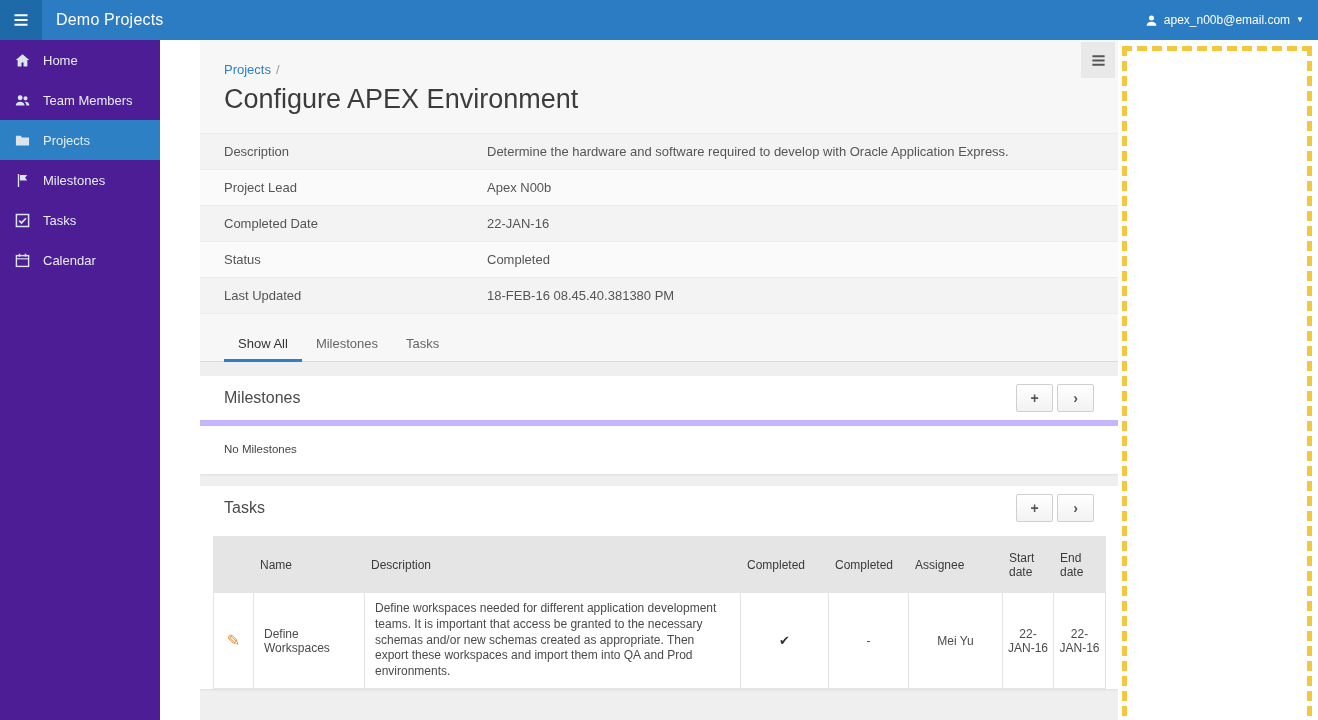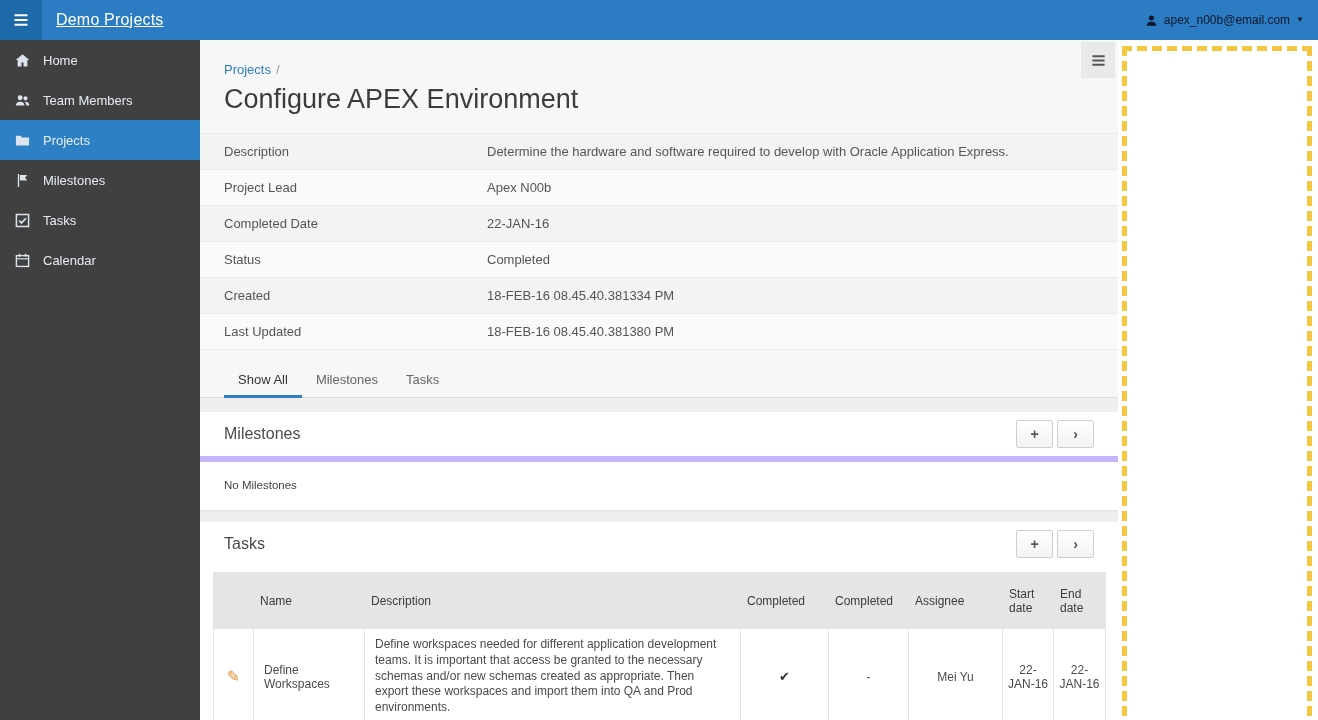--- a/index.html
+++ b/index.html
@@ -11,30 +11,30 @@
 
   
   .topbar {
     position:absolute; top:0; left:0; width:1318px; height:40px;
     background:#2b7cc2; color:#fff; display:flex; align-items:center; z-index:10;
   }
   .topbar-burger {
     width:42px; height:40px; background:#1e6aa8; border:none; color:#fff;
     display:flex; align-items:center; justify-content:center; cursor:pointer; padding:0;
   }
-  .topbar-title { font-size:16px; font-weight:500; margin-left:14px; letter-spacing:.2px;text-decoration:underline; }
+  .topbar-title { font-size:16px; font-weight:500; margin-left:14px; letter-spacing:.2px; }
   .topbar-user {
     margin-left:auto; margin-right:14px; display:flex; align-items:center; gap:6px;
-    font-size:12px; cursor:pointer; color:#0f172a;
+    font-size:12px; cursor:pointer; color:#ffffff;
   }
   .topbar-user svg { width:13px; height:13px; }
   .caret { font-size:8px; line-height:1; }
 
   
-  .sidebar { position:absolute; top:40px; left:0; width:200px; height:680px; background:#404040; }
+  .sidebar { position:absolute; top:40px; left:0; width:160px; height:680px; background:#4c1d95; }
   .side-item {
     height:40px; display:flex; align-items:center; gap:13px; padding:0 15px;
     color:#e7edf3; font-size:13px; cursor:pointer;
   }
   .side-item.active { background:#2e80c5; }
   .side-item svg { width:15px; height:15px; flex:0 0 15px; color:#dbe4ec; }
 
   
   .content {
     position:absolute; top:40px; left:200px; width:918px; height:680px;
@@ -184,24 +184,20 @@
       <div class="detail-label">Project Lead</div>
       <div class="detail-value">Apex N00b</div>
     </div>
     <div class="detail-row">
       <div class="detail-label">Completed Date</div>
       <div class="detail-value">22-JAN-16</div>
     </div>
     <div class="detail-row">
       <div class="detail-label">Status</div>
       <div class="detail-value">Completed</div>
-    </div>
-    <div class="detail-row">
-      <div class="detail-label">Created</div>
-      <div class="detail-value">18-FEB-16 08.45.40.381334 PM</div>
     </div>
     <div class="detail-row">
       <div class="detail-label">Last Updated</div>
       <div class="detail-value">18-FEB-16 08.45.40.381380 PM</div>
     </div>
   </div>
 
   <div class="tabs">
     <div class="tab active">Show All</div>
     <div class="tab">Milestones</div>

